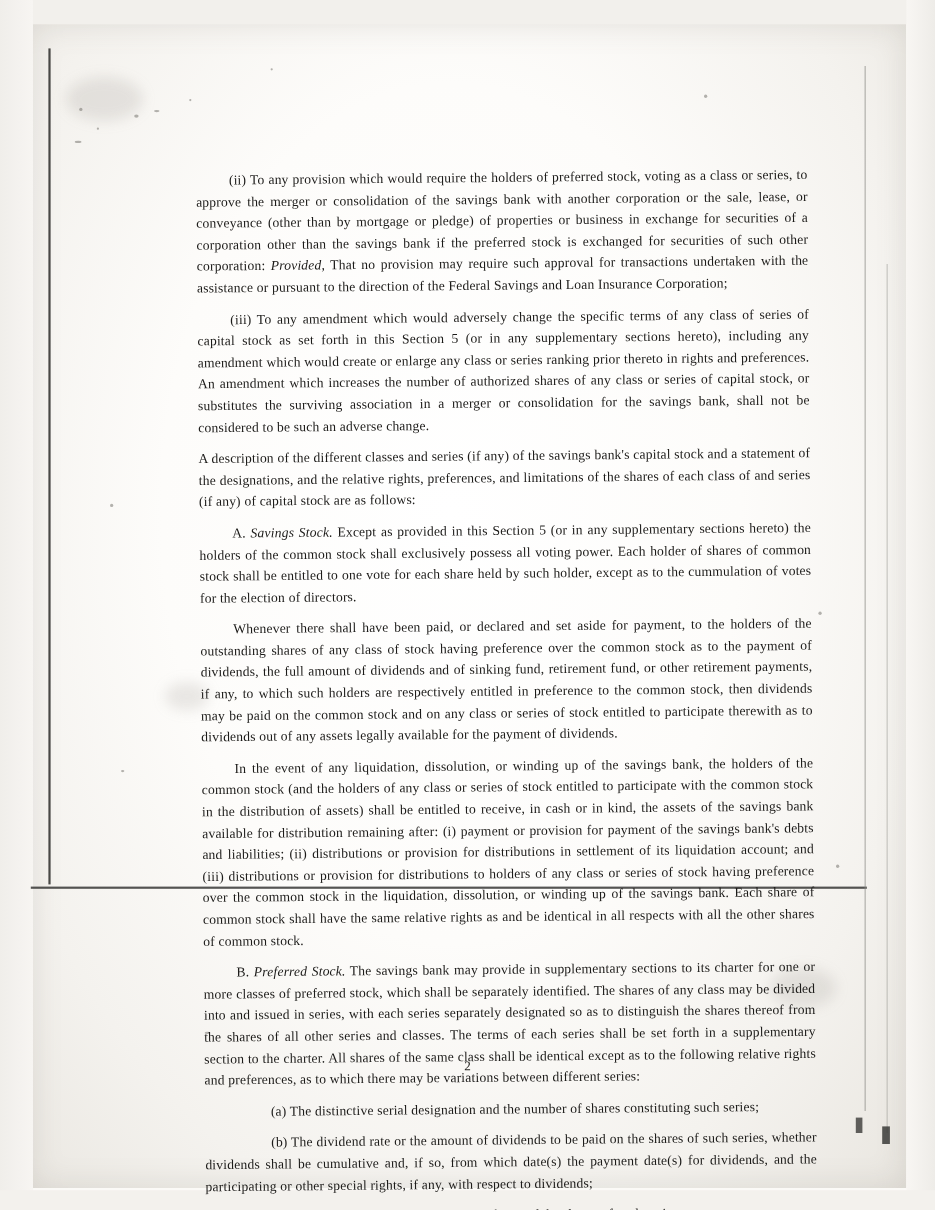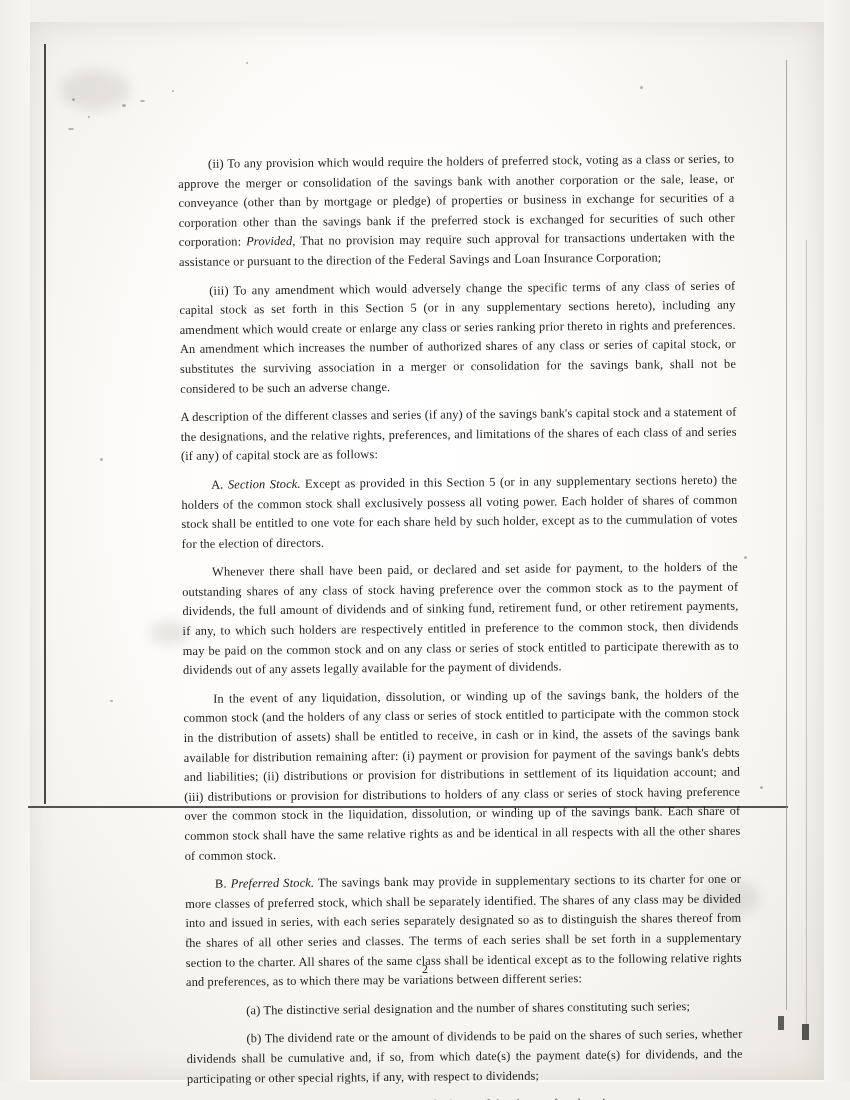--- a/index.html
+++ b/index.html
@@ -188,21 +188,21 @@
   <div class="speck" style="left:100px; top:458px; width:3px; height:3px;"></div>
   <div class="speck" style="left:110px; top:700px; width:3px; height:2px;"></div>
   <div class="speck" style="left:744px; top:556px; width:3px; height:3px;"></div>
   <div class="speck" style="left:760px; top:786px; width:3px; height:3px;"></div>
   <div class="speck" style="left:186px; top:938px; width:5px; height:2px;"></div>
 
   <div class="body-text">
     <p class="ind">(ii) To any provision which would require the holders of preferred stock, voting as a class or series, to approve the merger or consolidation of the savings bank with another corporation or the sale, lease, or conveyance (other than by mortgage or pledge) of properties or business in exchange for securities of a corporation other than the savings bank if the preferred stock is exchanged for securities of such other corporation: <em class="it">Provided,</em> That no provision may require such approval for transactions undertaken with the assistance or pursuant to the direction of the Federal Savings and Loan Insurance Corporation;</p>
     <p class="ind">(iii) To any amendment which would adversely change the specific terms of any class of series of capital stock as set forth in this Section 5 (or in any supplementary sections hereto), including any amendment which would create or enlarge any class or series ranking prior thereto in rights and preferences. An amendment which increases the number of authorized shares of any class or series of capital stock, or substitutes the surviving association in a merger or consolidation for the savings bank, shall not be considered to be such an adverse change.</p>
     <p class="noind">A description of the different classes and series (if any) of the savings bank's capital stock and a statement of the designations, and the relative rights, preferences, and limitations of the shares of each class of and series (if any) of capital stock are as follows:</p>
-    <p class="ind">A. <em class="it">Section Stock.</em> Except as provided in this Section 5 (or in any supplementary sections hereto) the holders of the common stock shall exclusively possess all voting power. Each holder of shares of common stock shall be entitled to one vote for each share held by such holder, except as to the cummulation of votes for the election of directors.</p>
+    <p class="ind">A. <em class="it">Savings Stock.</em> Except as provided in this Section 5 (or in any supplementary sections hereto) the holders of the common stock shall exclusively possess all voting power. Each holder of shares of common stock shall be entitled to one vote for each share held by such holder, except as to the cummulation of votes for the election of directors.</p>
     <p class="ind">Whenever there shall have been paid, or declared and set aside for payment, to the holders of the outstanding shares of any class of stock having preference over the common stock as to the payment of dividends, the full amount of dividends and of sinking fund, retirement fund, or other retirement payments, if any, to which such holders are respectively entitled in preference to the common stock, then dividends may be paid on the common stock and on any class or series of stock entitled to participate therewith as to dividends out of any assets legally available for the payment of dividends.</p>
     <p class="ind">In the event of any liquidation, dissolution, or winding up of the savings bank, the holders of the common stock (and the holders of any class or series of stock entitled to participate with the common stock in the distribution of assets) shall be entitled to receive, in cash or in kind, the assets of the savings bank available for distribution remaining after: (i) payment or provision for payment of the savings bank's debts and liabilities; (ii) distributions or provision for distributions in settlement of its liquidation account; and (iii) distributions or provision for distributions to holders of any class or series of stock having preference over the common stock in the liquidation, dissolution, or winding up of the savings bank. Each share of common stock shall have the same relative rights as and be identical in all respects with all the other shares of common stock.</p>
     <p class="ind">B. <em class="it">Preferred Stock.</em> The savings bank may provide in supplementary sections to its charter for one or more classes of preferred stock, which shall be separately identified. The shares of any class may be divided into and issued in series, with each series separately designated so as to distinguish the shares thereof from the shares of all other series and classes. The terms of each series shall be set forth in a supplementary section to the charter. All shares of the same class shall be identical except as to the following relative rights and preferences, as to which there may be variations between different series:</p>
     <p class="ind-sub">(a) The distinctive serial designation and the number of shares constituting such series;</p>
     <p class="ind-sub">(b) The dividend rate or the amount of dividends to be paid on the shares of such series, whether dividends shall be cumulative and, if so, from which date(s) the payment date(s) for dividends, and the participating or other special rights, if any, with respect to dividends;</p>
     <p class="ind-sub">(c) The voting powers, full or limited, if any, of the shares of such series;</p>
 
   </div>
 
   <div class="page-number">2</div>

